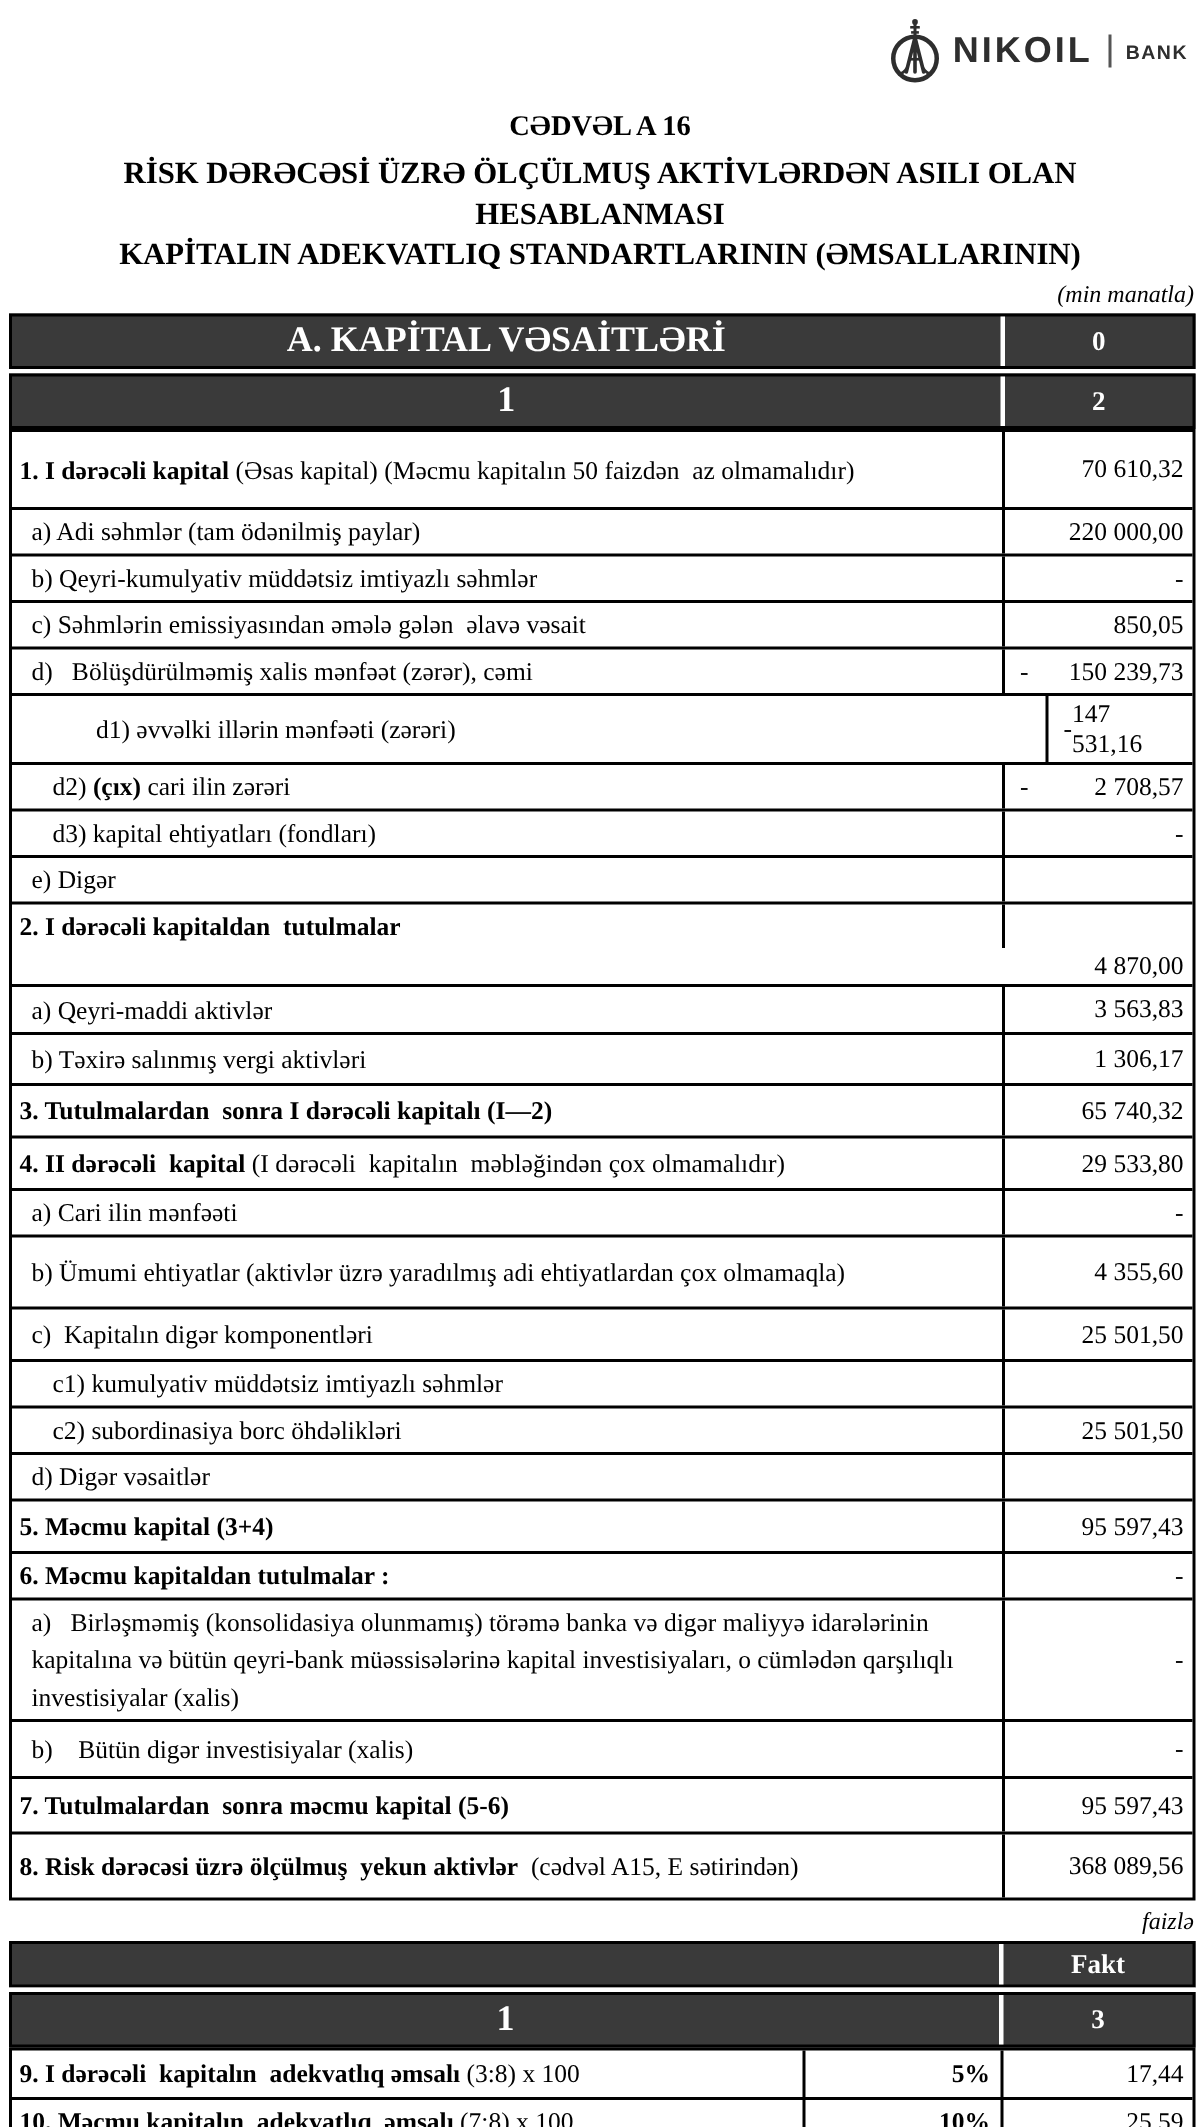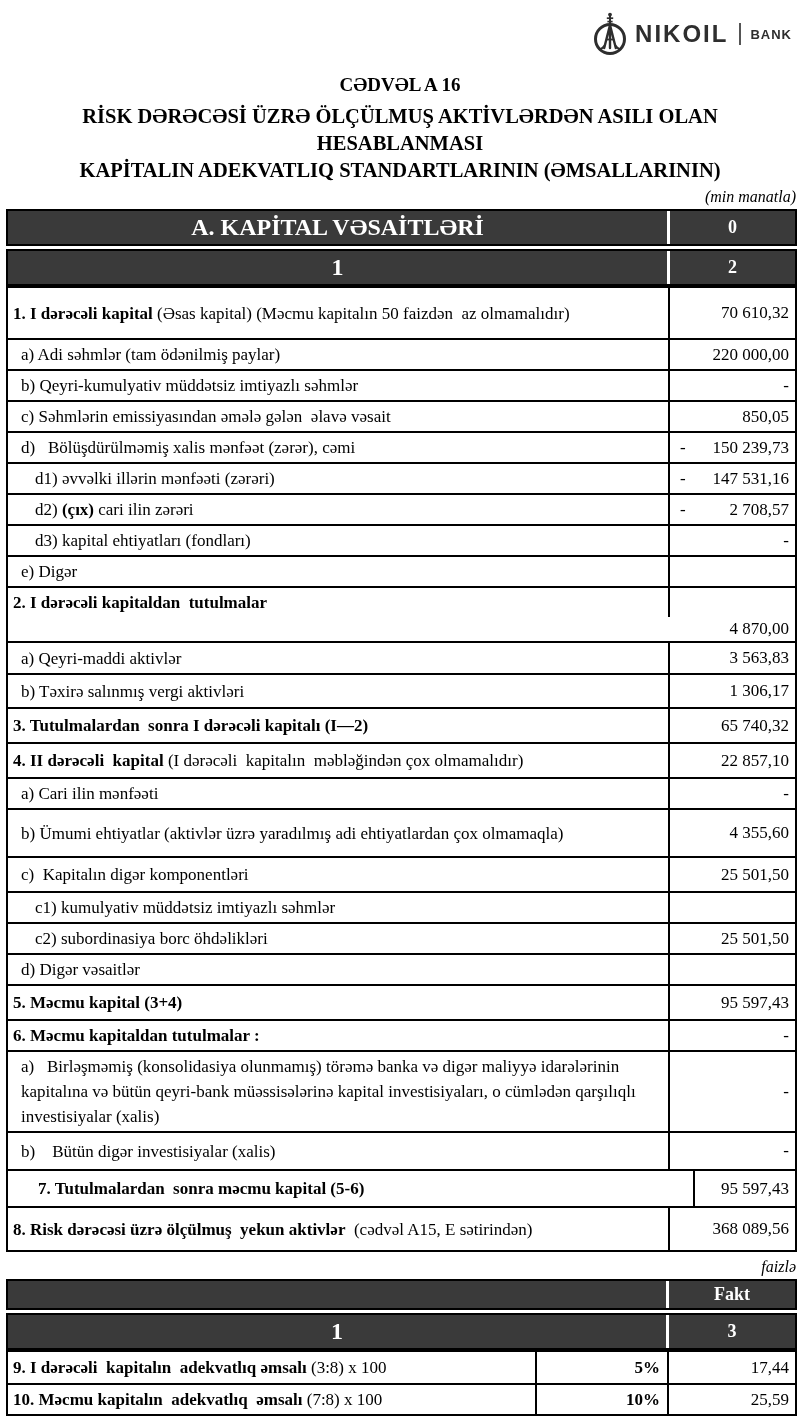--- a/index.html
+++ b/index.html
@@ -148,21 +148,21 @@
             <span class="val">850,05</span>
           </div>
         </div>
         <div class="trow" style="min-height: 30px;">
           <div class="c1 ind1"><span>d)   Bölüşdürülməmiş xalis mənfəət (zərər), cəmi</span></div>
           <div class="c2">
             <span class="minus">-</span>
             <span class="val">150 239,73</span>
           </div>
         </div>
-        <div class="trow" style="min-height: 30px;">
+        <div class="trow" style="min-height: 30px; padding-left: 29px;">
           <div class="c1 ind2"><span>d1) əvvəlki illərin mənfəəti (zərəri)</span></div>
           <div class="c2">
             <span class="minus">-</span>
             <span class="val">147 531,16</span>
           </div>
         </div>
         <div class="trow" style="min-height: 30px;">
           <div class="c1 ind2"><span>d2) </span><span class="b">(çıx)</span><span> cari ilin zərəri</span></div>
           <div class="c2">
             <span class="minus">-</span>
@@ -201,21 +201,21 @@
         </div>
         <div class="trow" style="min-height: 35px;">
           <div class="c1 ind0"><span class="b">3. Tutulmalardan  sonra I dərəcəli kapitalı (I—2)</span></div>
           <div class="c2">
             <span class="val">65 740,32</span>
           </div>
         </div>
         <div class="trow" style="min-height: 35px;">
           <div class="c1 ind0"><span class="b">4. II dərəcəli  kapital</span><span> (I dərəcəli  kapitalın  məbləğindən çox olmamalıdır)</span></div>
           <div class="c2">
-            <span class="val">22 857,10</span>
+            <span class="val">29 533,80</span>
           </div>
         </div>
         <div class="trow" style="min-height: 30px;">
           <div class="c1 ind1"><span>a) Cari ilin mənfəəti</span></div>
           <div class="c2">
             <span class="val">-</span>
           </div>
         </div>
         <div class="trow" style="min-height: 48px;">
           <div class="c1 ind1"><span>b) Ümumi ehtiyatlar (aktivlər üzrə yaradılmış adi ehtiyatlardan çox olmamaqla)</span></div>
@@ -264,21 +264,21 @@
           <div class="c2">
             <span class="val">-</span>
           </div>
         </div>
         <div class="trow" style="min-height: 38px;">
           <div class="c1 ind1"><span>b)    Bütün digər investisiyalar (xalis)</span></div>
           <div class="c2">
             <span class="val">-</span>
           </div>
         </div>
-        <div class="trow" style="min-height: 37px; padding-left: 25px;">
+        <div class="trow" style="min-height: 37px;">
           <div class="c1 ind0"><span class="b">7. Tutulmalardan  sonra məcmu kapital (5-6)</span></div>
           <div class="c2">
             <span class="val">95 597,43</span>
           </div>
         </div>
         <div class="trow" style="min-height: 44px;">
           <div class="c1 ind0"><span class="b">8. Risk dərəcəsi üzrə ölçülmuş  yekun aktivlər</span><span>  (cədvəl A15, E sətirindən)</span></div>
           <div class="c2">
             <span class="val">368 089,56</span>
           </div>

